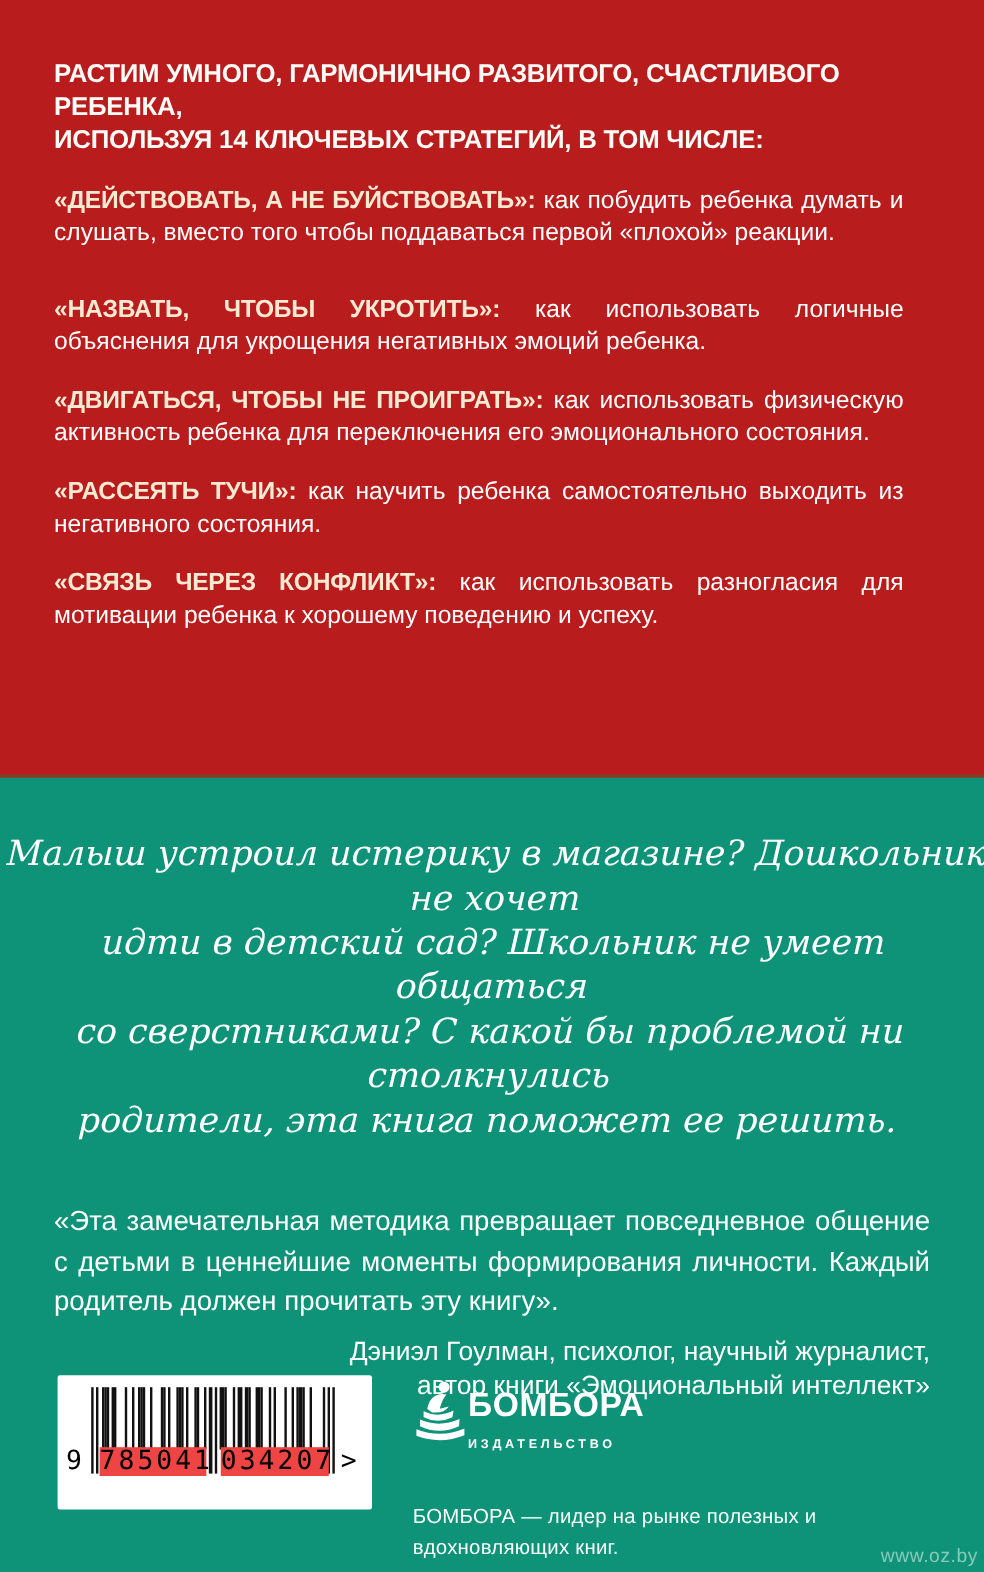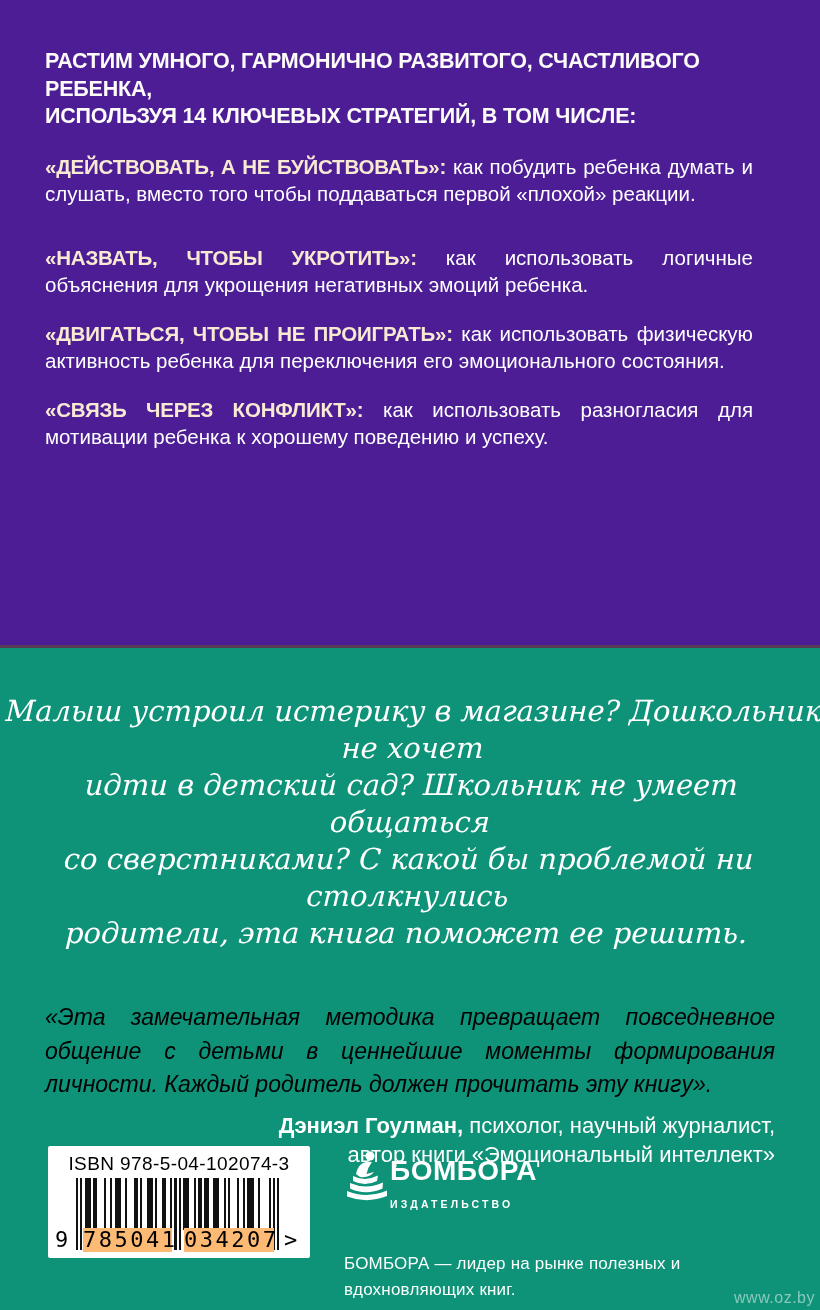--- a/index.html
+++ b/index.html
@@ -4,58 +4,58 @@
 <style>
   html,body{margin:0;padding:0;background:#555;}
   .page{
     position:relative; width:820px; height:1310px; margin:0 auto;
     font-family:"Liberation Sans", sans-serif; overflow:hidden;
     background:#0E9278;
   }
   
   .top{
     position:absolute; top:0; left:0; width:820px; height:648px;
-    background:#4c1d95; box-sizing:border-box;
+    background:#b91c1c; box-sizing:border-box;
     padding:48px 67px 0 45px;
     border-bottom:3px solid rgba(96,86,34,.55);
   }
   .header{ font-weight:bold; font-size:21.5px; line-height:27.5px;
     color:#FDFCF8; letter-spacing:-0.2px; }
   .strategy{ margin:22px 0 0 0; font-size:20.5px; line-height:27px;
     color:#FFFFFF; text-align:justify; }
   .strategy.first{ margin-top:37px; }
   .strategy .lead{ font-weight:bold; color:#F8E9D2; letter-spacing:-0.2px; }
   
   .bottom{
     position:absolute; top:651px; left:0; width:820px; height:659px;
     background:#0E9278; box-sizing:border-box;
   }
   .script{ margin-top:42px; text-align:center; color:#FFFFFF;
     font-family:"DejaVu Serif", cursive; font-style:italic;
     font-size:29px; line-height:37px; transform:skewX(-2deg); }
-  .quote{ margin:49px 0 0 0; padding:0 45px; color:#000000;
-    font-size:23px; line-height:33.5px; text-align:justify;font-style:italic; }
+  .quote{ margin:49px 0 0 0; padding:0 45px; color:#ffffff;
+    font-size:23px; line-height:33.5px; text-align:justify; }
   .attribution{ margin-top:9px; padding-right:45px; text-align:right;
     color:#FFFFFF; font-size:22px; line-height:29px; }
-  .attribution .name{ font-weight:bold;text-align:center; }
+  .attribution .name{ font-weight:normal;text-align:center; }
   
   .barcode-box{
     position:absolute; left:48px; top:1146px; width:262px; height:112px;
     background:#FFFFFF; border-radius:2px; box-sizing:border-box;
     padding-top:7px; color:#000;
   }
   .isbn{ text-align:center; font-size:19px; letter-spacing:0.4px; color:#000; }
   .bars{ position:relative; margin:3px 0 0 28px; width:206px; height:76px; }
   .modules{ display:flex; }
   .module{ width:2.15px; height:52px; }
   .module.on{ background:#111; }
   .module.tall{ height:72px; }
   .digit{ position:absolute; top:50px; height:24px; line-height:24px;
     font-family:"DejaVu Sans Mono", monospace; font-size:22px; color:#000; }
-  .digit.group{ background:#fdba74; text-align:center; letter-spacing:2.5px; }
+  .digit.group{ background:#ef4444; text-align:center; letter-spacing:2.5px; }
   .d-nine{ left:-21px; } .d-g1{ left:7px; width:89px; }
   .d-g2{ left:108px; width:90px; } .d-arrow{ left:208px; }
   
   .publisher{ position:absolute; left:344px; top:1150px; width:440px; color:#FFF; }
   .logo-row{ display:flex; align-items:flex-start; gap:0; }
   .logo-icon{ flex:0 0 auto; }
   .logo-name{ font-weight:bold; font-size:28px; letter-spacing:0.5px; line-height:30px; margin-top:6px; }
   .logo-sub{ font-weight:bold; font-size:10.5px; letter-spacing:3.1px; margin-top:12px; }
   .pub-desc{ margin-top:14px; font-size:17px; line-height:26.5px;
     letter-spacing:0.2px; white-space:pre-line; color:#FAFFFD; }
@@ -70,41 +70,41 @@
 
   <section class="top">
     <div class="header">
       <div>РАСТИМ УМНОГО, ГАРМОНИЧНО РАЗВИТОГО, СЧАСТЛИВОГО РЕБЕНКА,</div>
       <div>ИСПОЛЬЗУЯ 14 КЛЮЧЕВЫХ СТРАТЕГИЙ, В ТОМ ЧИСЛЕ:</div>
     </div>
 
     <p class="strategy"><span class="lead">«ДЕЙСТВОВАТЬ, А НЕ БУЙСТВОВАТЬ»:</span> <span>как побудить ребенка думать и слушать, вместо того чтобы поддаваться первой «плохой» реакции.</span></p>
     <p class="strategy first"><span class="lead">«НАЗВАТЬ, ЧТОБЫ УКРОТИТЬ»:</span> <span>как использовать логичные объяснения для укрощения негативных эмоций ребенка.</span></p>
     <p class="strategy"><span class="lead">«ДВИГАТЬСЯ, ЧТОБЫ НЕ ПРОИГРАТЬ»:</span> <span>как использовать физическую активность ребенка для переключения его эмоционального состояния.</span></p>
+    <p class="strategy"><span class="lead">«РАССЕЯТЬ ТУЧИ»:</span> <span>как научить ребенка самостоятельно выходить из негативного состояния.</span></p>
     <p class="strategy"><span class="lead">«СВЯЗЬ ЧЕРЕЗ КОНФЛИКТ»:</span> <span>как использовать разногласия для мотивации ребенка к хорошему поведению и успеху.</span></p>
   </section>
 
   <section class="bottom">
     <div class="script">
       <div>Малыш устроил истерику в магазине? Дошкольник не хочет</div>
       <div>идти в детский сад? Школьник не умеет общаться</div>
       <div>со сверстниками? С какой бы проблемой ни столкнулись</div>
       <div>родители, эта книга поможет ее решить.</div>
     </div>
 
     <p class="quote">«Эта замечательная методика превращает повседневное общение с детьми в ценнейшие моменты формирования личности. Каждый родитель должен прочитать эту книгу».</p>
 
     <div class="attribution">
       <div><span class="name">Дэниэл Гоулман,</span><span> психолог, научный журналист,</span></div>
       <div>автор книги «Эмоциональный интеллект»</div>
     </div>
   </section>
 
   <div class="barcode-box">
-    <div class="isbn">ISBN 978-5-04-102074-3</div>
     <div class="bars">
       <div class="modules" id="bars">
           <div class="module on tall"></div>
           <div class="module tall"></div>
           <div class="module on tall"></div>
           <div class="module"></div>
           <div class="module on"></div>
           <div class="module on"></div>
           <div class="module on"></div>
           <div class="module"></div>

